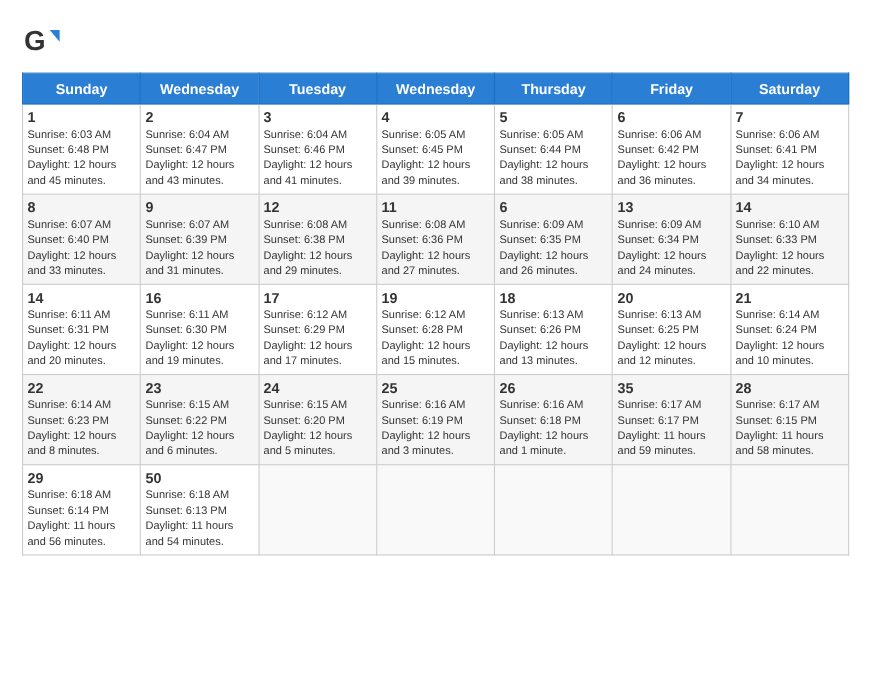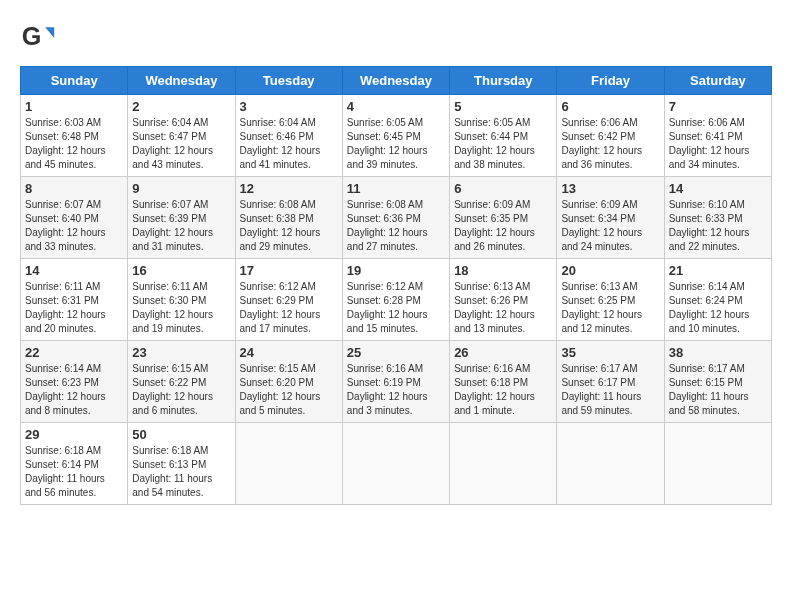--- a/index.html
+++ b/index.html
@@ -229,21 +229,21 @@
         </td>
         <td>
           <span class="day-num">26</span>
           <div class="day-info">Sunrise: 6:16 AM<br>Sunset: 6:18 PM<br>Daylight: 12 hours and 1 minute.</div>
         </td>
         <td>
           <span class="day-num">35</span>
           <div class="day-info">Sunrise: 6:17 AM<br>Sunset: 6:17 PM<br>Daylight: 11 hours and 59 minutes.</div>
         </td>
         <td>
-          <span class="day-num">38</span>
+          <span class="day-num">28</span>
           <div class="day-info">Sunrise: 6:17 AM<br>Sunset: 6:15 PM<br>Daylight: 11 hours and 58 minutes.</div>
         </td>
       </tr>
       <tr>
         <td>
           <span class="day-num">29</span>
           <div class="day-info">Sunrise: 6:18 AM<br>Sunset: 6:14 PM<br>Daylight: 11 hours and 56 minutes.</div>
         </td>
         <td>
           <span class="day-num">50</span>

